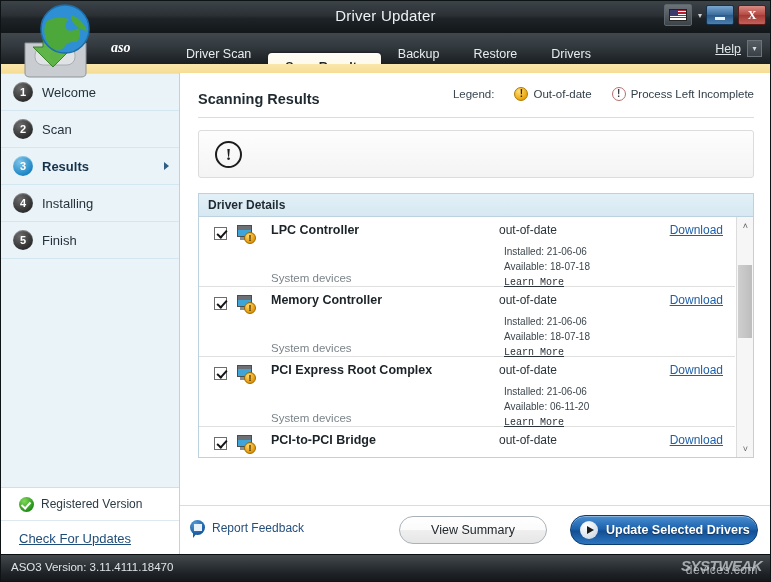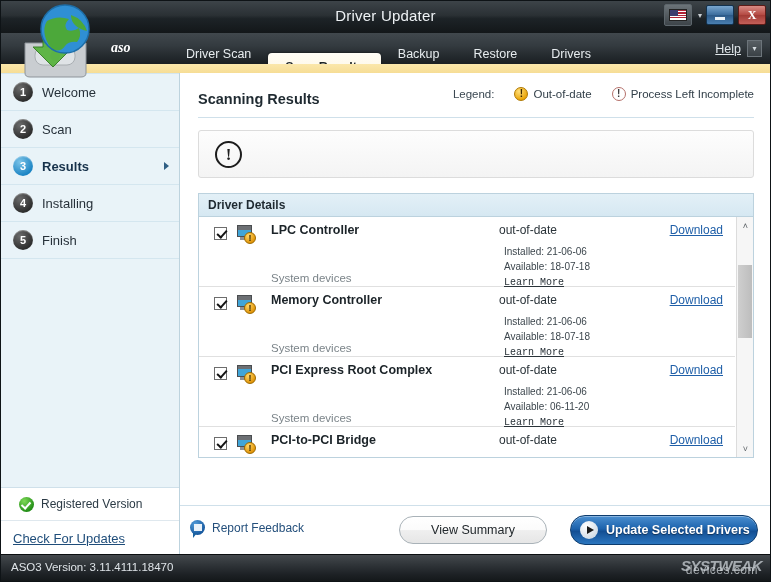--- a/index.html
+++ b/index.html
@@ -201,21 +201,21 @@
     position: relative;
   }
   .reg-check:after {
     content: ""; position: absolute; left: 4px; top: 3px;
     width: 4px; height: 7px;
     border: solid #fff; border-width: 0 2px 2px 0;
     transform: rotate(42deg);
   }
   .reg-text { font-size: 12px; color: #2b3a45; }
   .cfu {
-    height: 34px; display: flex; align-items: center; padding-left: 12px;
+    height: 34px; display: flex; align-items: center; padding-left: 18px;
   }
   .cfu a {
     font-size: 13px; color: #1f4d7a; text-decoration: underline; cursor: pointer;
   }
 
   
   .main {
     position: absolute; left: 179px; top: 72px; right: 0; bottom: 26px;
     background: #ffffff;
     box-sizing: border-box;

